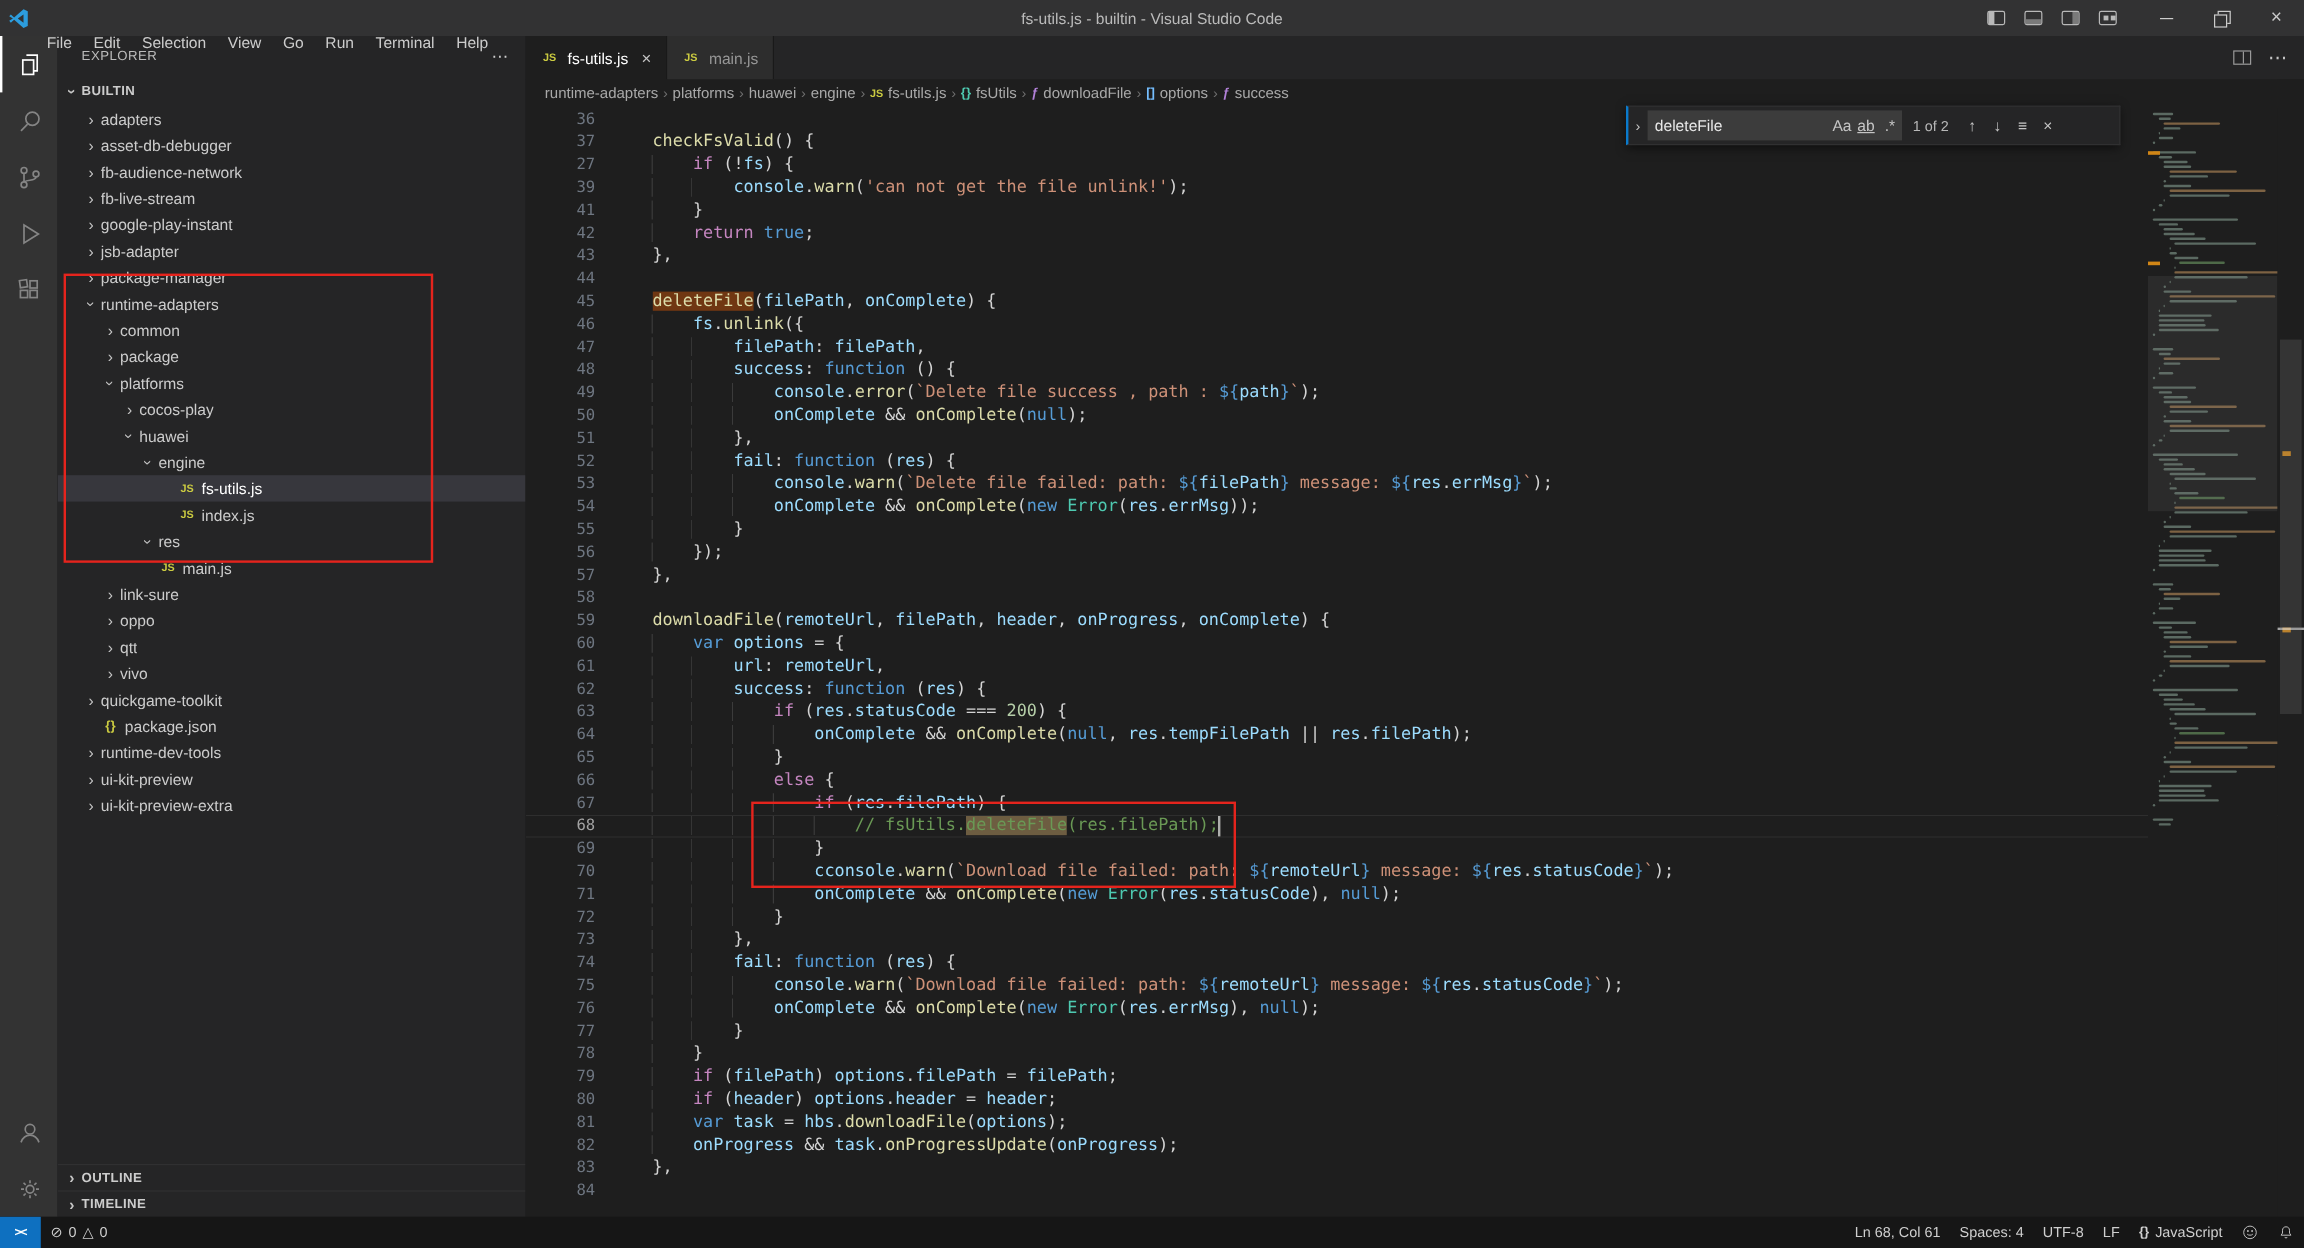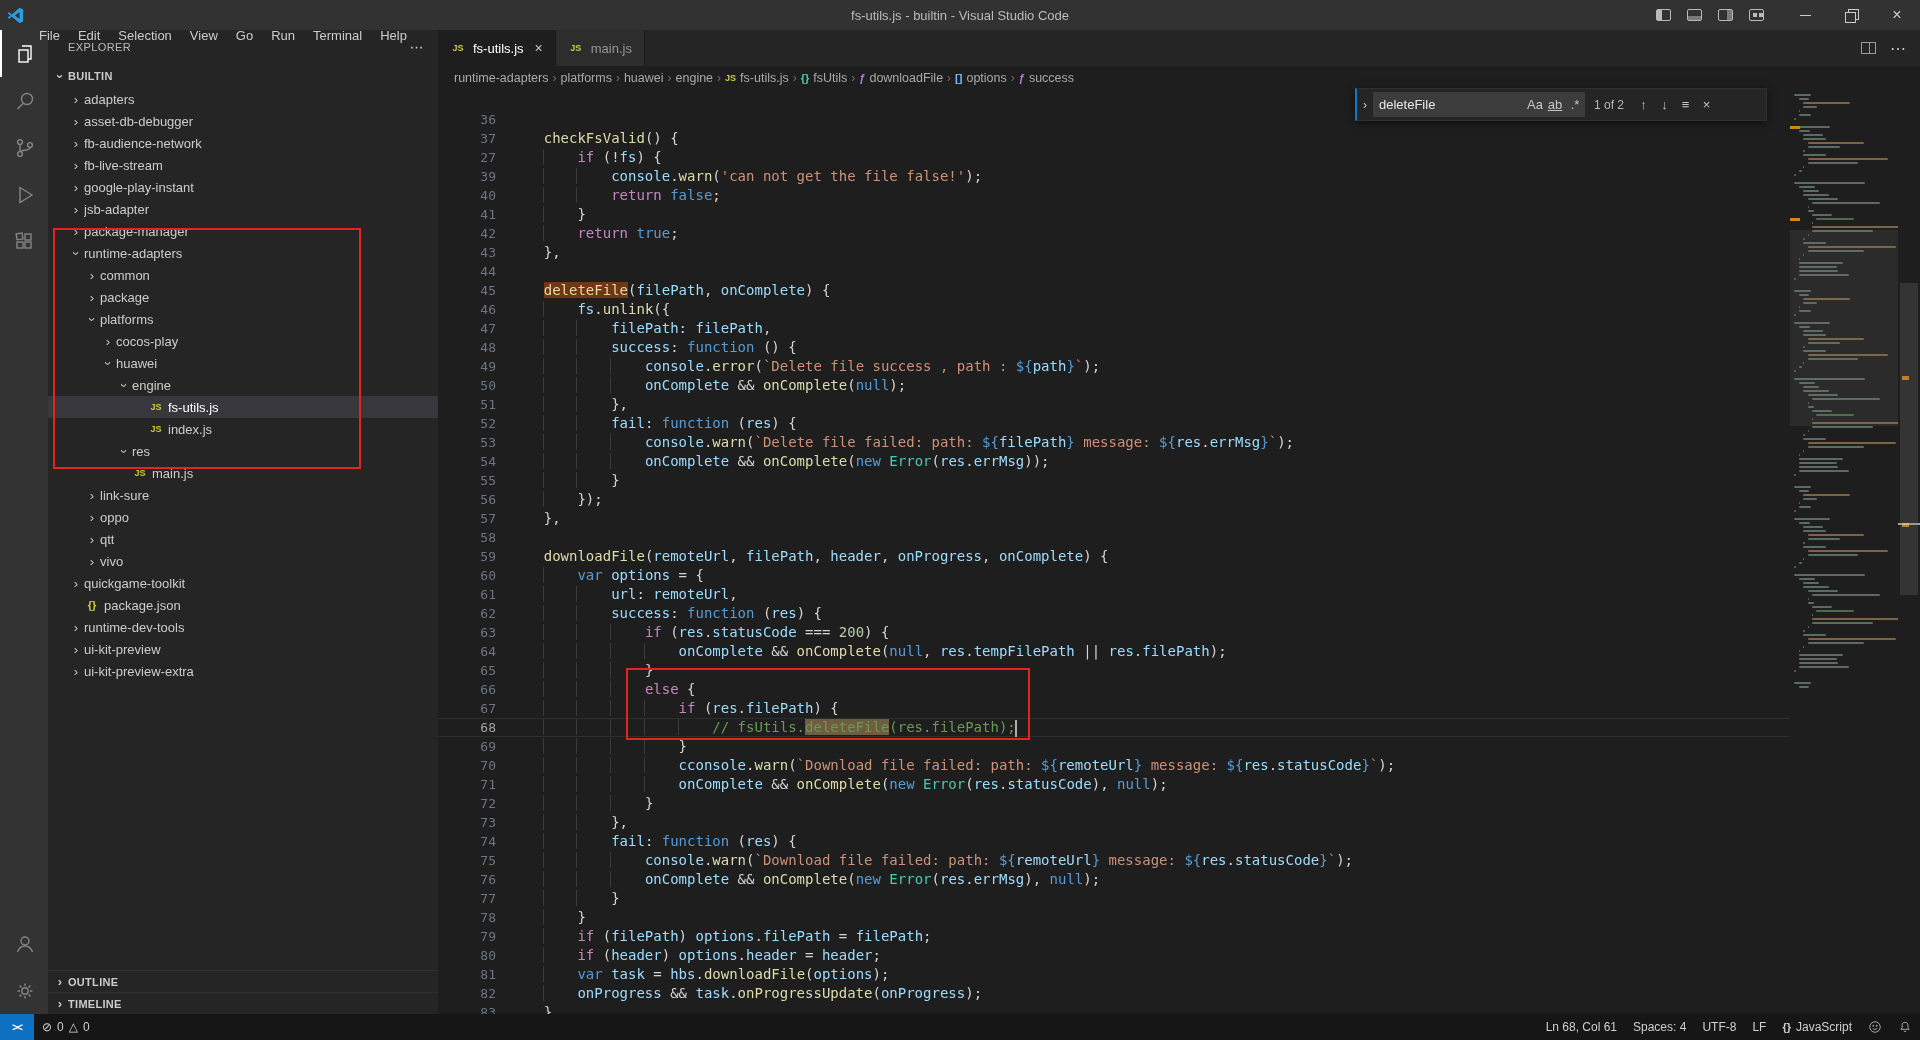--- a/index.html
+++ b/index.html
@@ -61,21 +61,21 @@
 .tab-close{font-size:14px;color:#c5c5c5;margin-left:4px;}
 .tab-actions{margin-left:auto;display:flex;align-items:center;gap:14px;padding-right:14px;color:#c5c5c5;}
 .split-icon{width:15px;height:12px;border:1px solid #9a9a9a;position:relative;display:inline-block;}
 .split-icon::after{content:'';position:absolute;left:50%;top:0;bottom:0;width:1px;background:#9a9a9a;}
 .breadcrumb{height:24px;display:flex;align-items:center;font-size:12.5px;color:#a9a9a9;padding-left:16px;white-space:nowrap;}
 .crumb{display:flex;align-items:center;gap:4px;}
 .crumb-sep{color:#6e6e6e;margin:0 4px;font-size:12px;}
 .crumb .sym{font-weight:bold;font-size:11px;}
 .crumb .sym.js{font-size:9px;color:#cbcb41;}
 
-.code-area{position:absolute;top:60px;left:0;right:0;bottom:0;overflow:hidden;margin-top:20px;}
+.code-area{position:absolute;top:60px;left:0;right:0;bottom:0;overflow:hidden;}
 .line{display:flex;height:19px;line-height:19px;font-family:"DejaVu Sans Mono",monospace;font-size:14px;white-space:pre;}
 .line.current{box-shadow:inset 0 1px 0 #2e2e2e,inset 0 -1px 0 #2e2e2e;}
 .gutter{flex:0 0 72px;text-align:right;padding-right:14px;color:#6e7681;font-size:13px;}
 .gutter.cur{color:#a3a3a3;text-align:right;}
 .code-text{flex:1;}
 .pl{color:#d4d4d4;} .kw{color:#569cd6;} .ct{color:#c586c0;} .fn{color:#dcdcaa;}
 .va{color:#9cdcfe;} .st{color:#ce9178;} .cm{color:#6a9955;} .nu{color:#b5cea8;}
 .cl{color:#4ec9b0;} .tp{color:#569cd6;}
 .hl1{background:rgba(234,92,0,0.40);}
 .hl2{background:#6d5d41;}
@@ -397,22 +397,21 @@
           <span class="crumb">
             <span class="sym" style="color: rgb(177, 128, 215);">ƒ</span>
             <span>success</span>
           </span>
         </div>
 
       <div class="code-area">
           <div class="line"><div class="gutter">36</div><div class="code-text"></div></div>
           <div class="line"><div class="gutter">37</div><div class="code-text"><span>    </span><span class="fn">checkFsValid</span><span class="pl">() {</span></div></div>
           <div class="line"><div class="gutter">27</div><div class="code-text"><span class="ig">    </span><span>    </span><span class="ct">if</span><span class="pl"> (!</span><span class="va">fs</span><span class="pl">) {</span></div></div>
-          <div class="line"><div class="gutter">39</div><div class="code-text"><span class="ig">    </span><span class="ig">    </span><span>    </span><span class="va">console</span><span class="pl">.</span><span class="fn">warn</span><span class="pl">(</span><span class="st">'can not get the file false!'</span><span class="pl">);</span></div></div>
-          <div class="line"><div class="gutter">40</div><div class="code-text"><span class="ig">    </span><span class="ig">    </span><span>    </span><span class="ct">return</span><span class="pl"> </span><span class="kw">false</span><span class="pl">;</span></div></div>
+          <div class="line"><div class="gutter">39</div><div class="code-text"><span class="ig">    </span><span class="ig">    </span><span>    </span><span class="va">console</span><span class="pl">.</span><span class="fn">warn</span><span class="pl">(</span><span class="st">'can not get the file unlink!'</span><span class="pl">);</span></div></div>
           <div class="line"><div class="gutter">41</div><div class="code-text"><span class="ig">    </span><span>    </span><span class="pl">}</span></div></div>
           <div class="line"><div class="gutter">42</div><div class="code-text"><span class="ig">    </span><span>    </span><span class="ct">return</span><span class="pl"> </span><span class="kw">true</span><span class="pl">;</span></div></div>
           <div class="line"><div class="gutter">43</div><div class="code-text"><span>    </span><span class="pl">},</span></div></div>
           <div class="line"><div class="gutter">44</div><div class="code-text"></div></div>
           <div class="line"><div class="gutter">45</div><div class="code-text"><span>    </span><span class="fn hl1">deleteFile</span><span class="pl">(</span><span class="va">filePath</span><span class="pl">, </span><span class="va">onComplete</span><span class="pl">) {</span></div></div>
           <div class="line"><div class="gutter">46</div><div class="code-text"><span class="ig">    </span><span>    </span><span class="va">fs</span><span class="pl">.</span><span class="fn">unlink</span><span class="pl">({</span></div></div>
           <div class="line"><div class="gutter">47</div><div class="code-text"><span class="ig">    </span><span class="ig">    </span><span>    </span><span class="va">filePath</span><span class="pl">: </span><span class="va">filePath</span><span class="pl">,</span></div></div>
           <div class="line"><div class="gutter">48</div><div class="code-text"><span class="ig">    </span><span class="ig">    </span><span>    </span><span class="va">success</span><span class="pl">: </span><span class="kw">function</span><span class="pl"> () {</span></div></div>
           <div class="line"><div class="gutter">49</div><div class="code-text"><span class="ig">    </span><span class="ig">    </span><span class="ig">    </span><span>    </span><span class="va">console</span><span class="pl">.</span><span class="fn">error</span><span class="pl">(</span><span class="st">`Delete file success , path : </span><span class="tp">${</span><span class="va">path</span><span class="tp">}</span><span class="st">`</span><span class="pl">);</span></div></div>
           <div class="line"><div class="gutter">50</div><div class="code-text"><span class="ig">    </span><span class="ig">    </span><span class="ig">    </span><span>    </span><span class="va">onComplete</span><span class="pl"> &amp;&amp; </span><span class="fn">onComplete</span><span class="pl">(</span><span class="kw">null</span><span class="pl">);</span></div></div>

